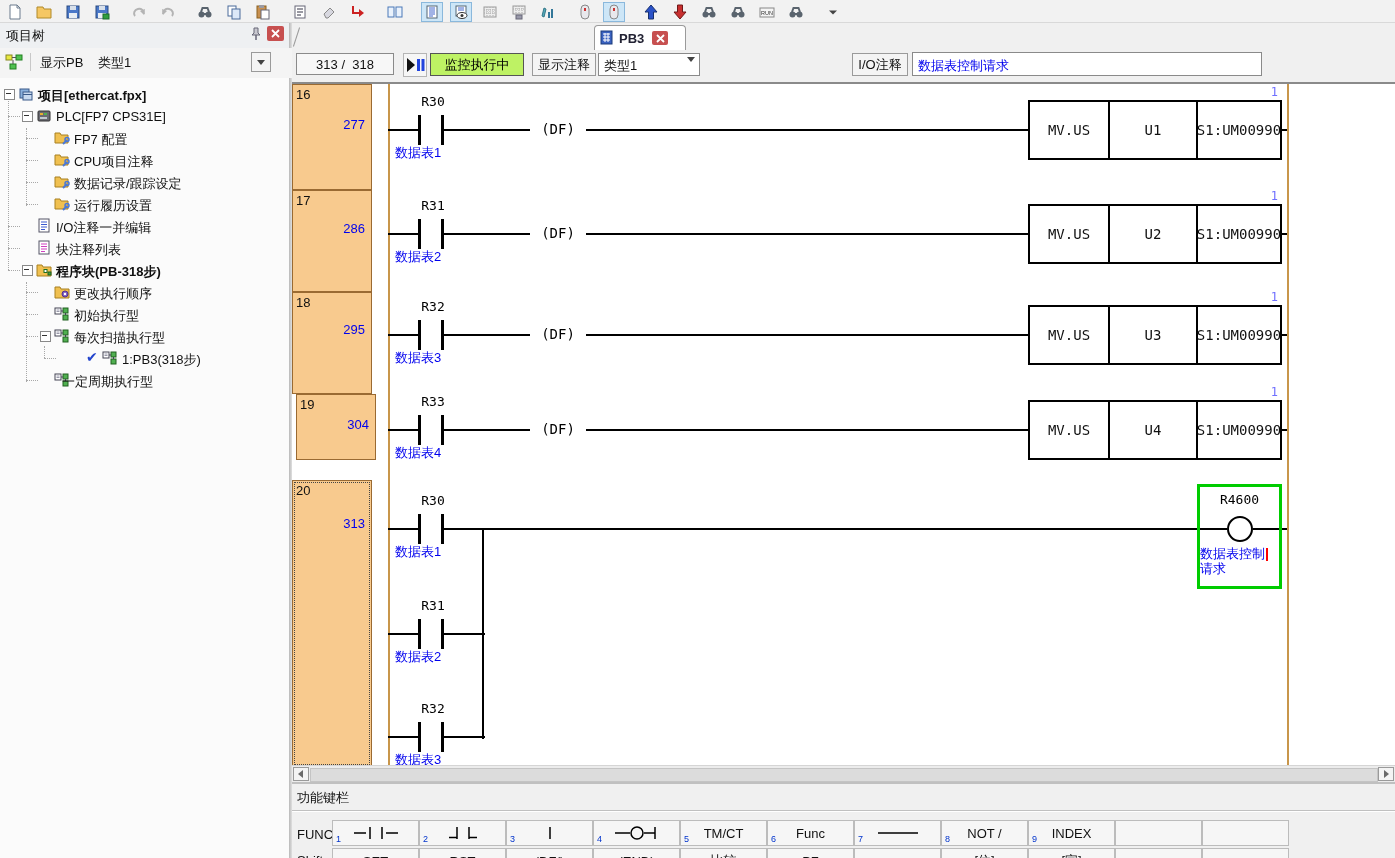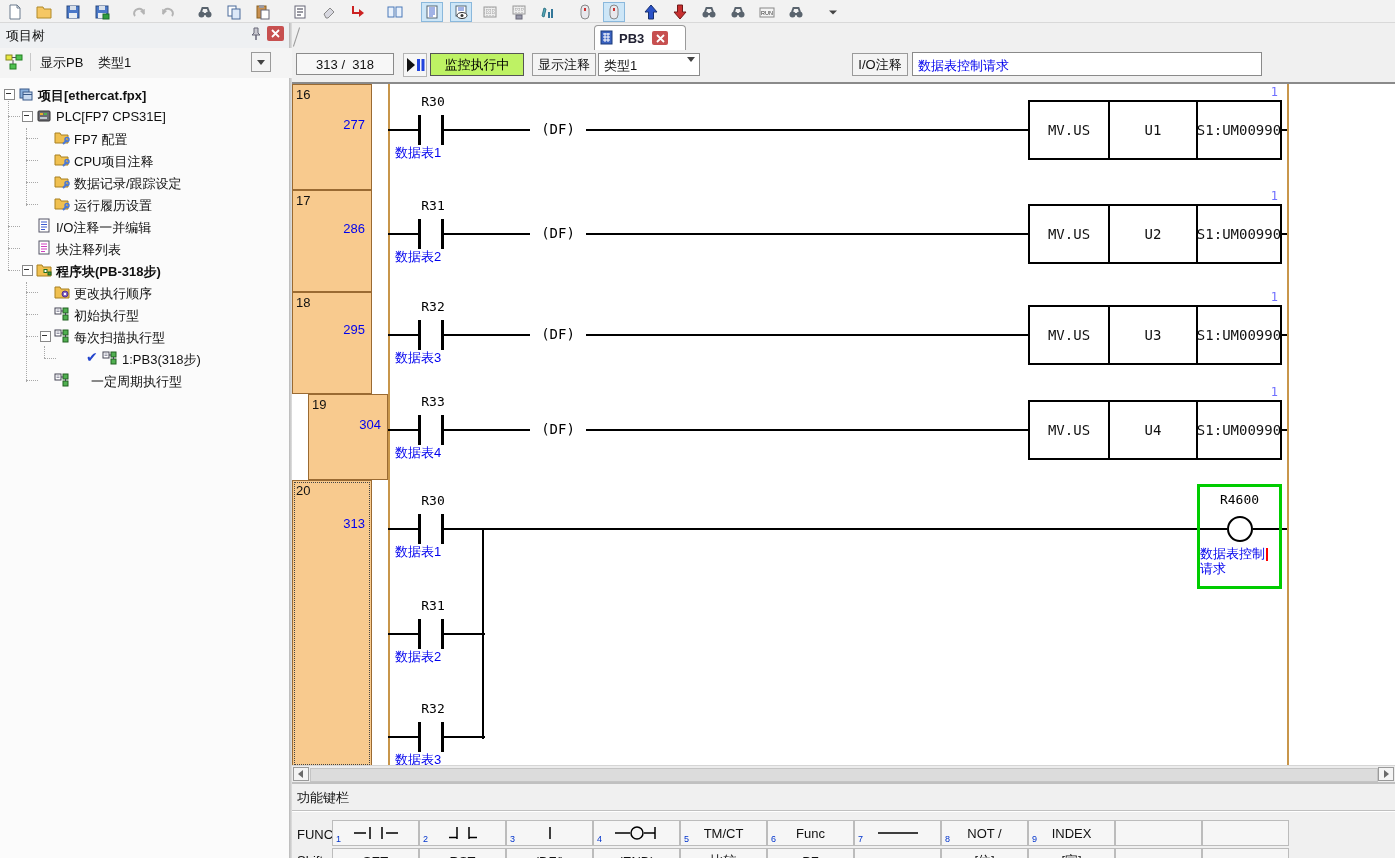--- a/index.html
+++ b/index.html
@@ -386,21 +386,21 @@
       <div style="position: absolute; left: 122px; top: 3px;">1:PB3(318步)</div>
     </div>
     <div class="treerow" style="position: absolute; left: 0px; top: 292px; width: 286px; height: 20px;">
       <div style="position: absolute; left: 54px; top: 2px; width: 16px; height: 16px;"><svg viewBox="0 0 16 16">
           <rect x="1" y="2" width="6" height="6" fill="#fff" stroke="#445"></rect>
           <path d="M2.5 4h3M2.5 5.5h3" stroke="#99a"></path>
           <rect x="9" y="2" width="5" height="5" fill="#50b050" stroke="#206020"></rect>
           <rect x="9" y="9" width="5" height="5" fill="#50b050" stroke="#206020"></rect>
           <path d="M7 5h2M11.5 7v2" stroke="#445" fill="none"></path>
         </svg></div>
-      <div style="position: absolute; left: 91px; top: 3px; font-family: Liberation Mono, monospace;">一定周期执行型</div>
+      <div style="position: absolute; left: 62px; top: 3px; font-family: Liberation Mono, monospace;">一定周期执行型</div>
     </div>
   </div>
 
 <div id="tabstrip" class="abs">
   <span class="abs" style="left:4px;top:4px;width:1px;height:20px;background:#9a9a9a;transform:rotate(18deg);"></span>
   <div id="tab-pb3">
     <span id="tabico-slot" style="width:16px;height:16px;margin-right:4px;"><svg viewBox="0 0 16 16">
           <rect x="2" y="1" width="11" height="13" fill="#3a62c0" stroke="#1a3a7a"></rect>
           <path d="M4 4h7M4 7h7M4 10h7" stroke="#fff"></path>
           <path d="M6 3v9M9 3v9" stroke="#fff"></path>
@@ -477,21 +477,21 @@
     <div class="cbar" style="position: absolute; left: 149px; top: 236px; height: 30px;"></div>
     <div class="ladlbl mono" style="position: absolute; left: 109px; top: 215px; width: 64px;">R32</div>
     <div class="comment" style="position: absolute; left: 103px; top: 265px;">数据表3</div>
     <div class="wire" style="position: absolute; left: 152px; top: 250px; width: 584px;"></div>
     <div class="ladlbl mono" style="position: absolute; left: 238px; top: 241px; width: 56px; height: 18px; background: rgb(255, 255, 255); line-height: 18px; font-size: 14px;">(DF)</div>
     <div class="boxcell mono" style="position: absolute; left: 736px; top: 221px; width: 82px; height: 60px;">MV.US</div>
     <div class="boxcell mono" style="position: absolute; left: 816px; top: 221px; width: 90px; height: 60px;">U3</div>
     <div class="boxcell mono" style="position: absolute; left: 904px; top: 221px; width: 86px; height: 60px;">S1:UM00990</div>
     <div class="wire" style="position: absolute; left: 990px; top: 250px; width: 5px;"></div>
     <div class="marker mono" style="position: absolute; left: 950px; top: 206px; width: 36px; text-align: right;">1</div>
-    <div class="rhead" style="position: absolute; left: 16px; top: 310px; height: 86px;">
+    <div class="rhead" style="position: absolute; left: 4px; top: 310px; height: 66px;">
       <div style="position: absolute; left: 3px; top: 2px; font-size: 13px;">19</div>
       <div class="stepnum" style="position: absolute; top: 22px;">304</div>
     </div>
     <div class="wire" style="position: absolute; left: 96px; top: 345px; width: 30px;"></div>
     <div class="cbar" style="position: absolute; left: 126px; top: 331px; height: 30px;"></div>
     <div class="cbar" style="position: absolute; left: 149px; top: 331px; height: 30px;"></div>
     <div class="ladlbl mono" style="position: absolute; left: 109px; top: 310px; width: 64px;">R33</div>
     <div class="comment" style="position: absolute; left: 103px; top: 360px;">数据表4</div>
     <div class="wire" style="position: absolute; left: 152px; top: 345px; width: 584px;"></div>
     <div class="ladlbl mono" style="position: absolute; left: 238px; top: 336px; width: 56px; height: 18px; background: rgb(255, 255, 255); line-height: 18px; font-size: 14px;">(DF)</div>

